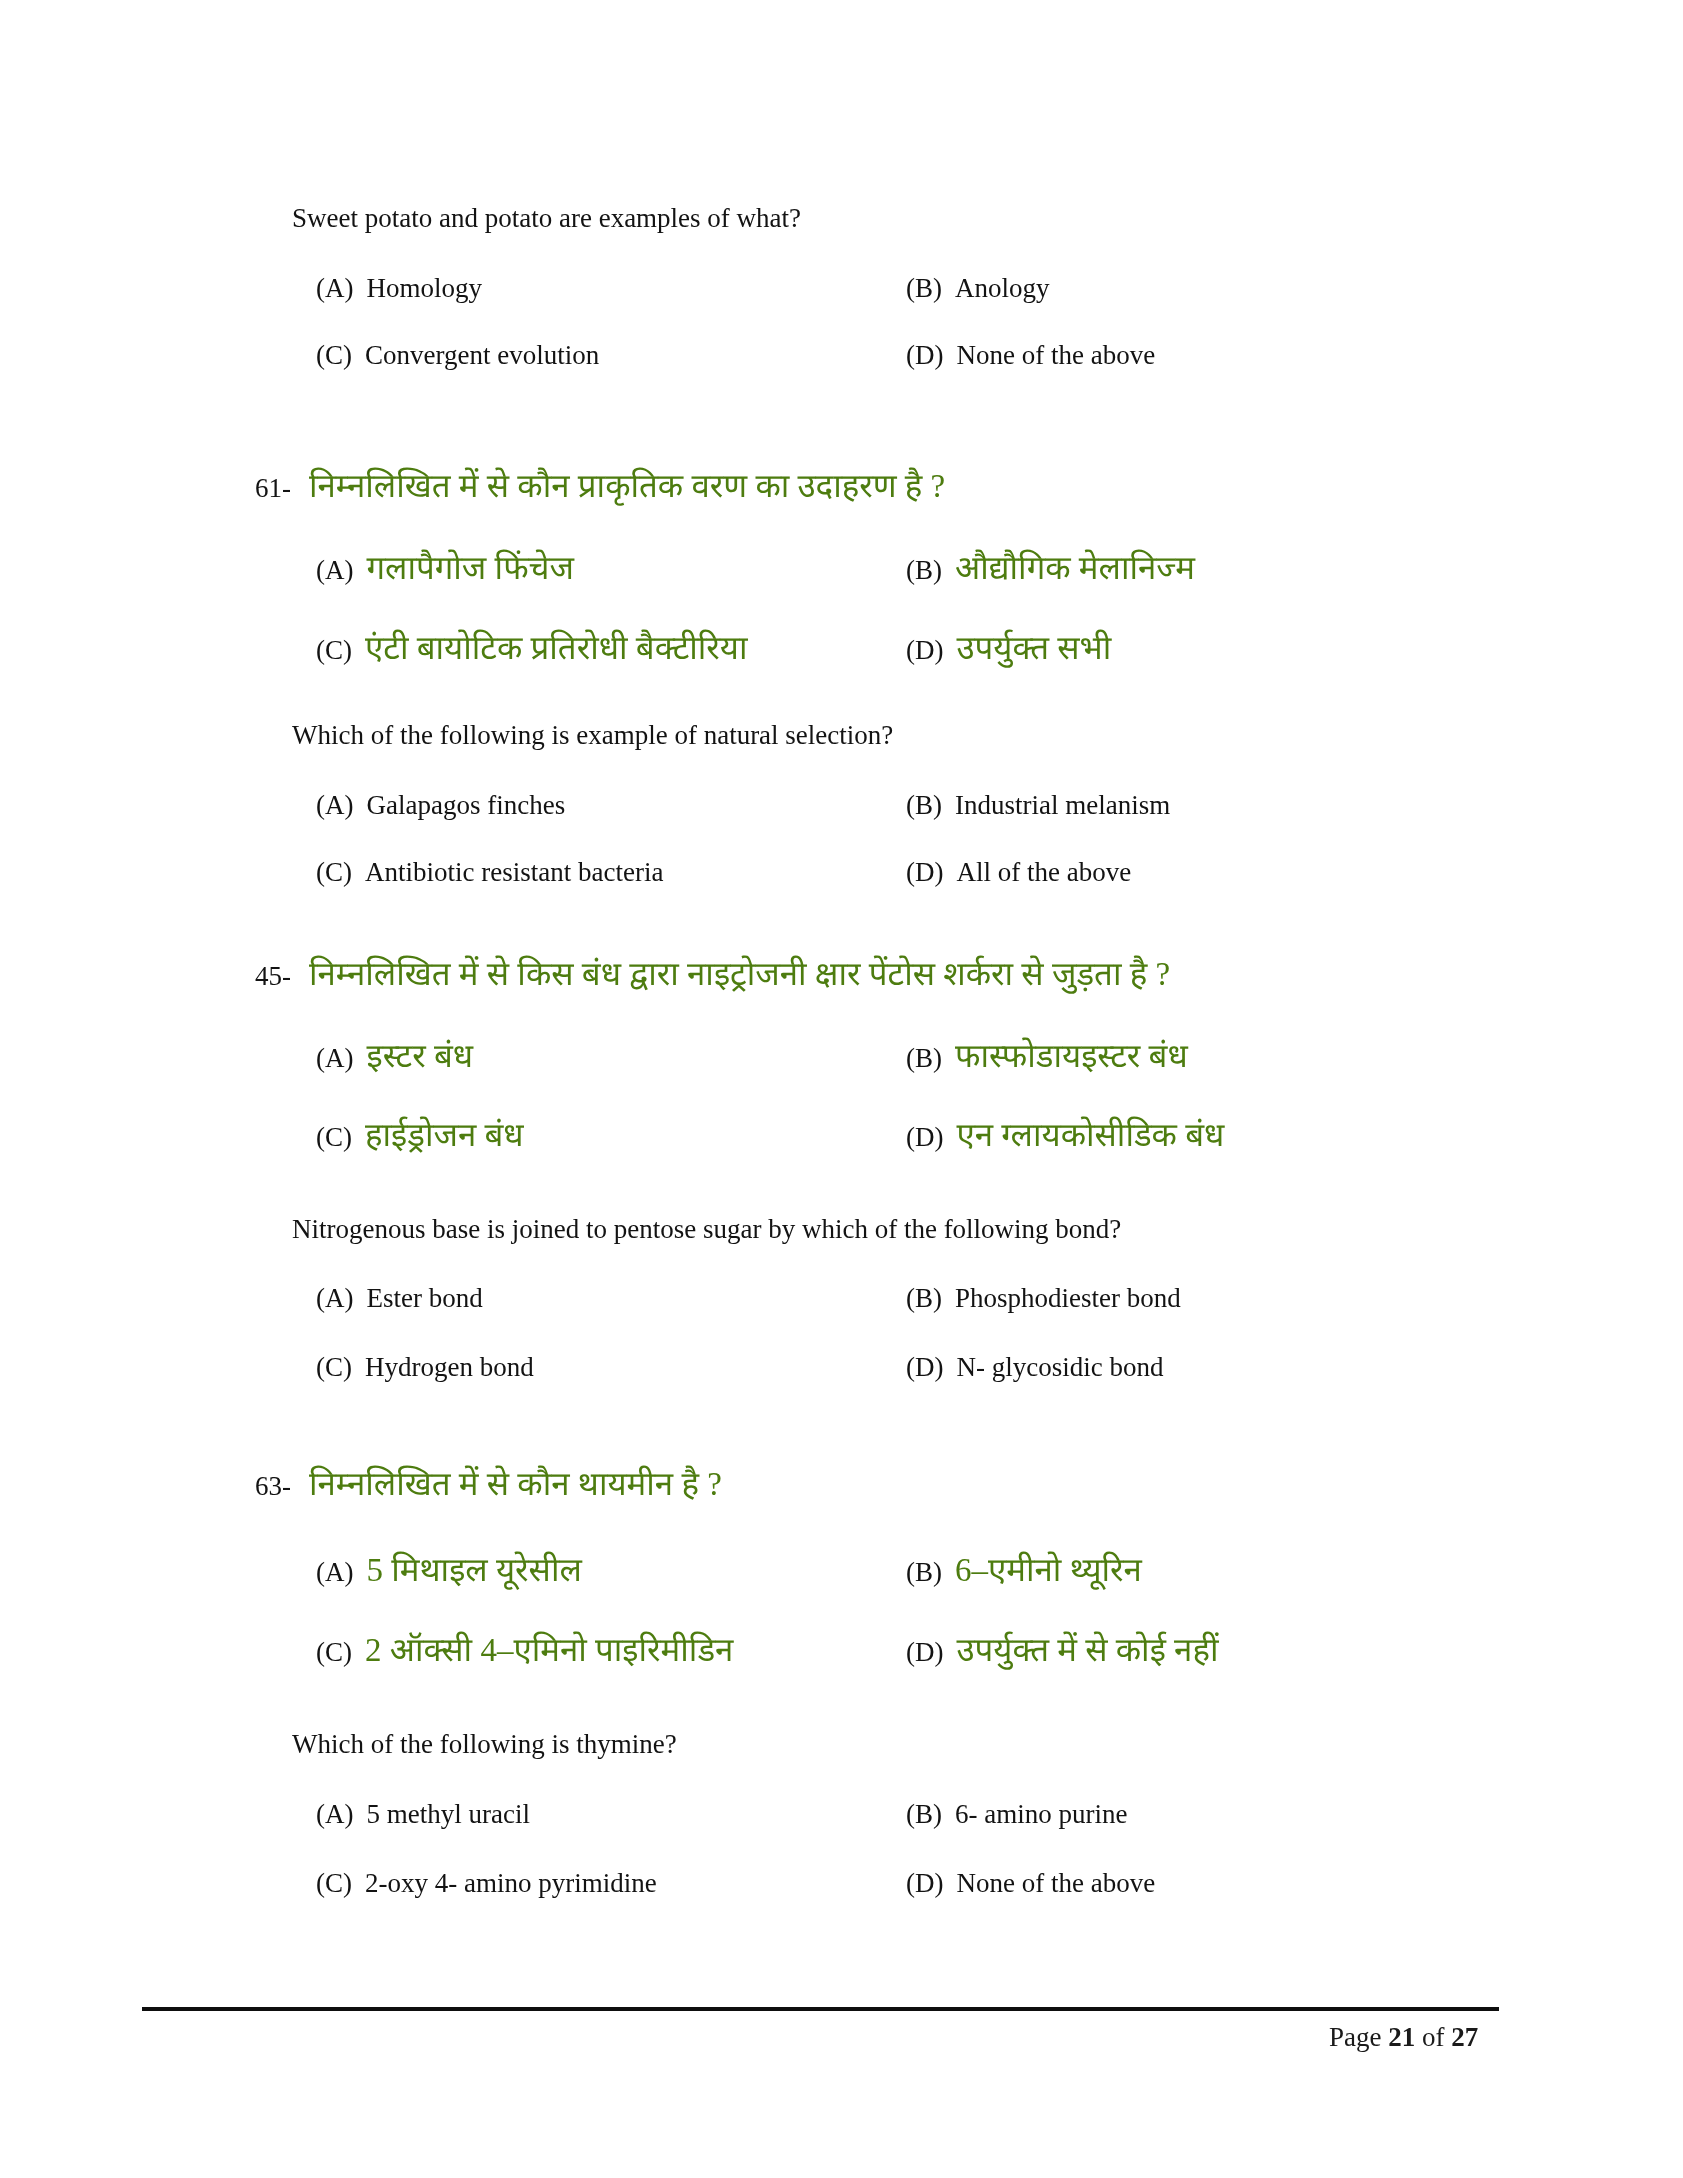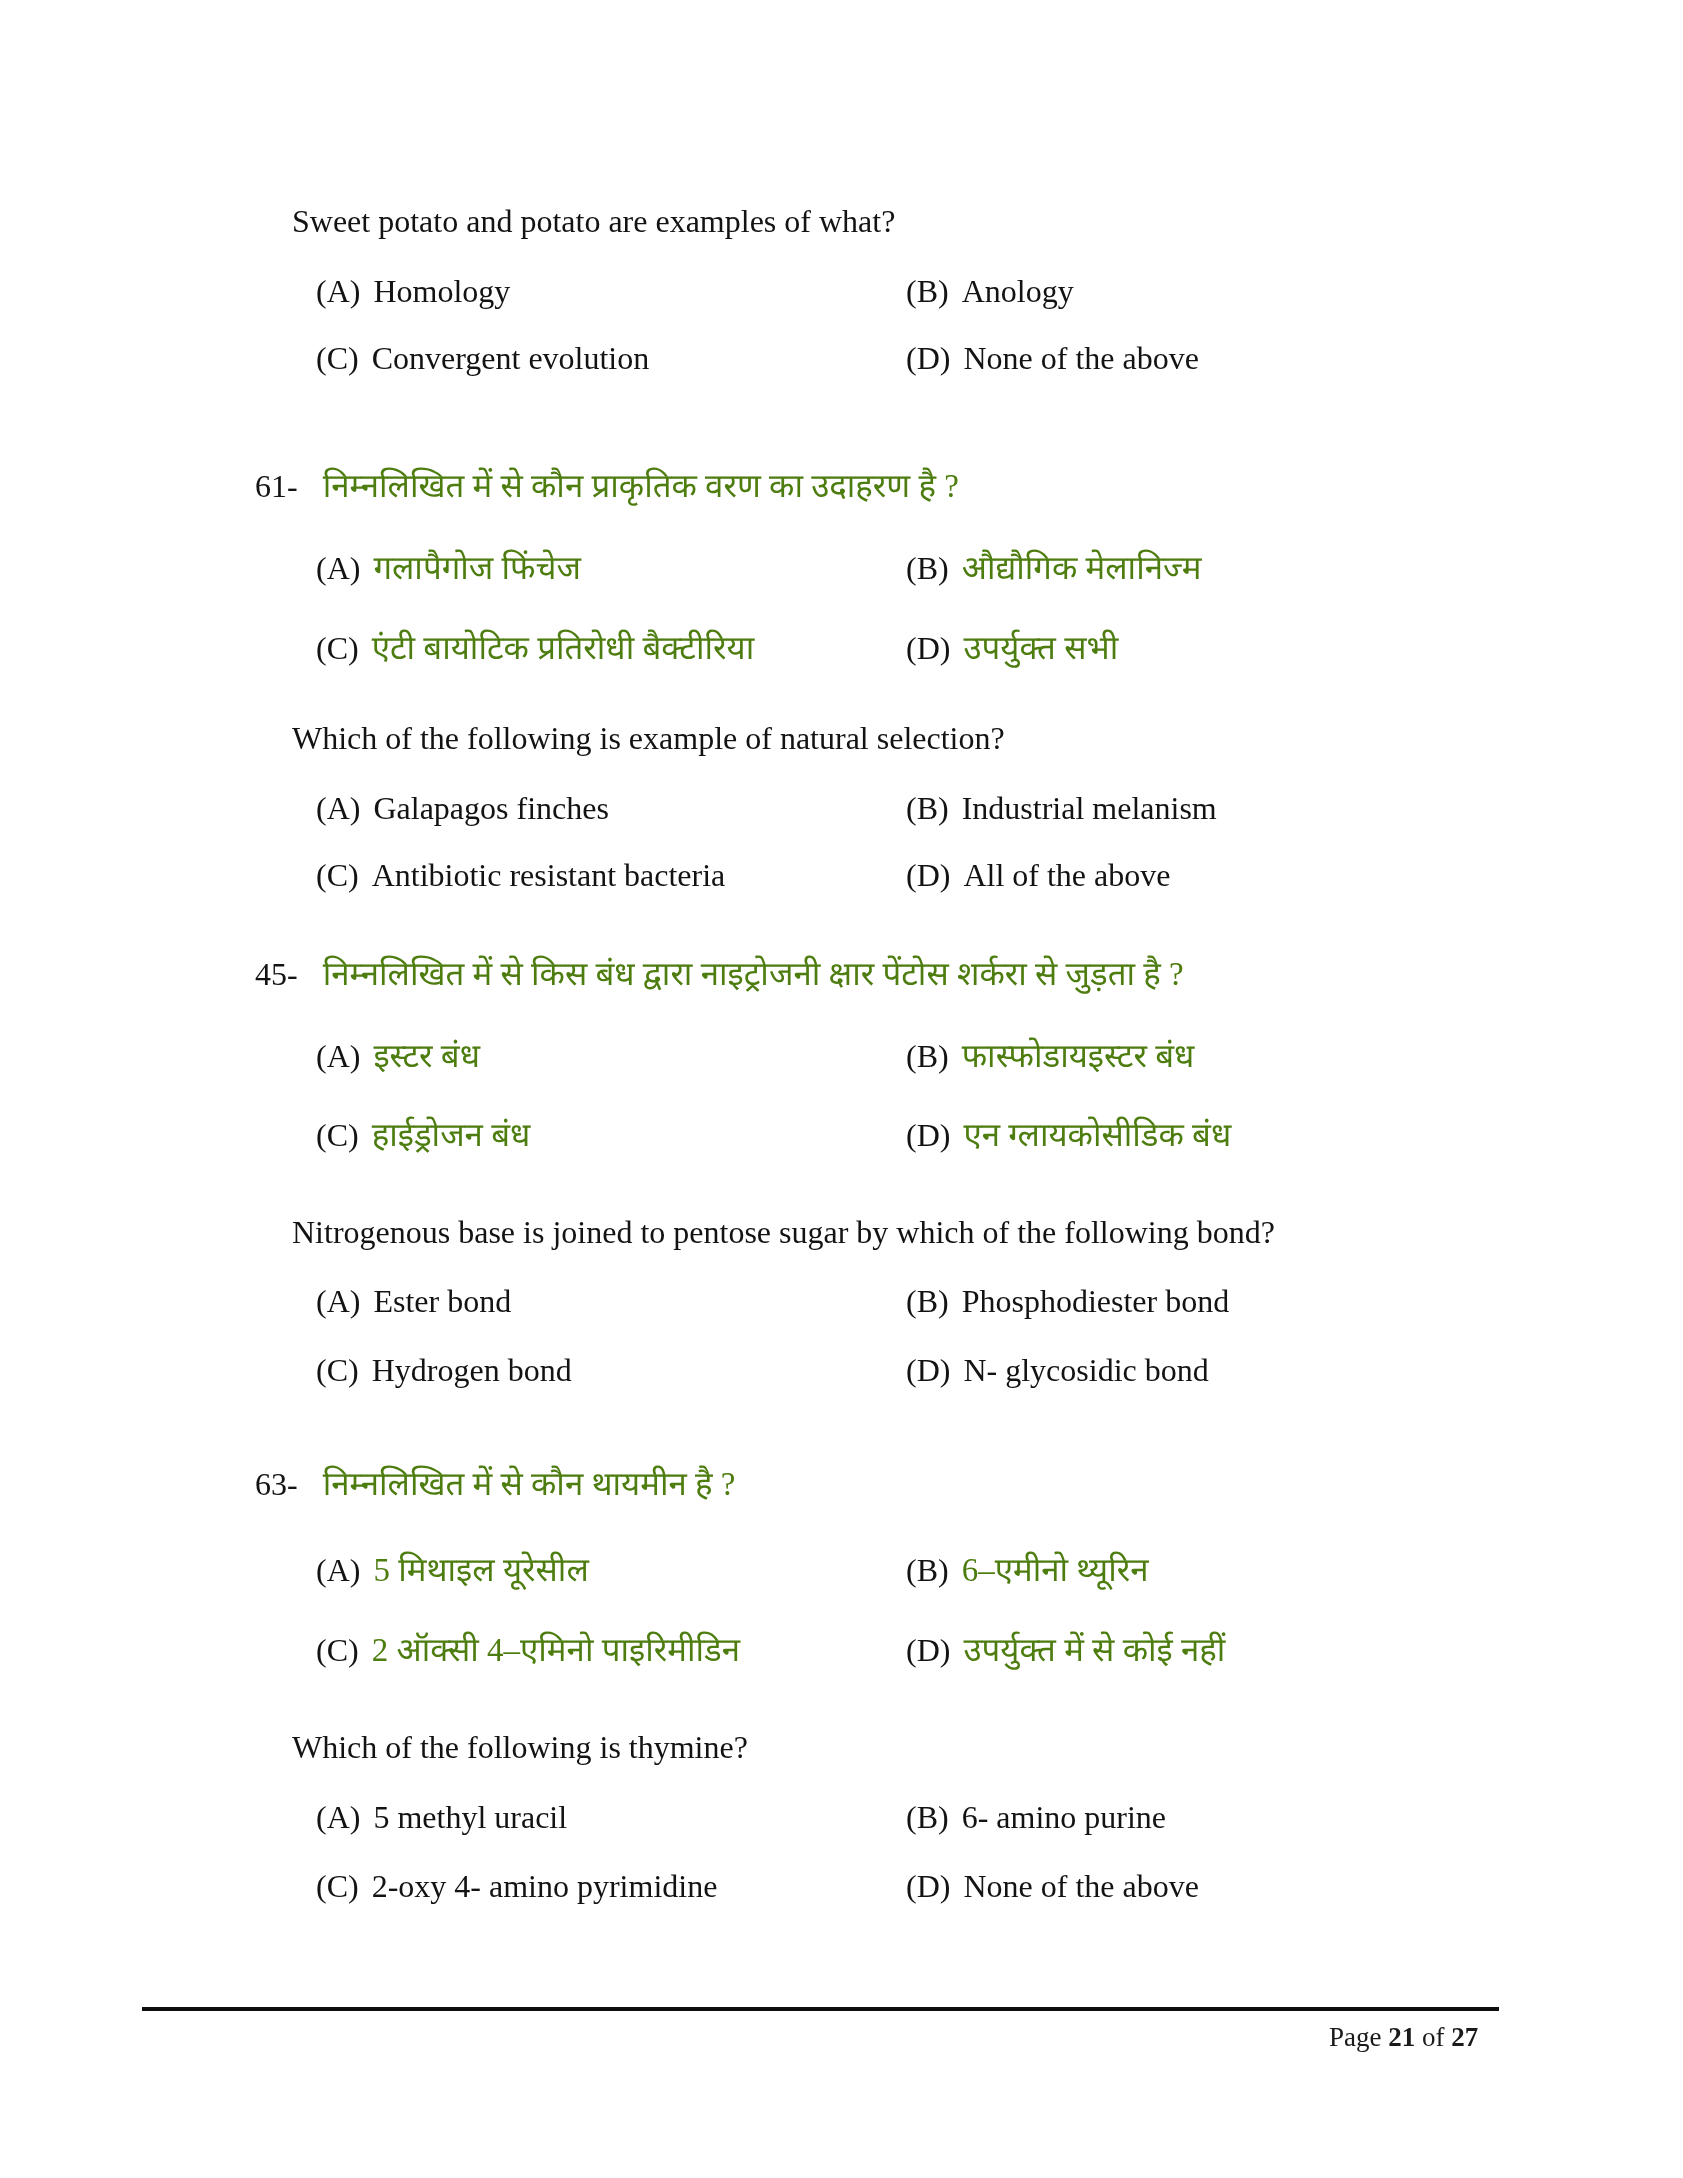--- a/index.html
+++ b/index.html
@@ -1,20 +1,20 @@
 <!DOCTYPE html>
 <html><head>
 <meta charset="utf-8">
 <style>
   html,body{margin:0;padding:0;background:#ffffff;}
   .page{position:relative;width:1683px;height:2178px;background:#ffffff;overflow:hidden;}
   .abs{position:absolute;white-space:nowrap;}
-  .en{font-family:"Liberation Serif","DejaVu Serif",serif;font-size:32px;color:#131313;line-height:1.15;}
+  .en{font-family:"Liberation Serif","DejaVu Serif",serif;font-size:27px;color:#131313;line-height:1.15;}
   .hi{font-family:"Liberation Serif","DejaVu Serif",serif;font-size:33px;color:#4d7c0f;line-height:1.15;}
-  .qnum{margin-right:25px;}
+  .qnum{margin-right:18px;}
   .optlabel{margin-right:13px;}
   .col1{left:292px;margin-left:24px;}
   .col2{left:906px;}
   .footer-line{position:absolute;left:142px;top:2007px;width:1357px;height:4px;background:#0e0e0e;}
   .footer{position:absolute;left:1329px;top:2022px;font-family:Liberation Serif, serif;font-size:27px;color:#1a1a1a;white-space:nowrap;}
   .footer b{font-weight:700;}
 </style>
 </head>
 <body>
 

